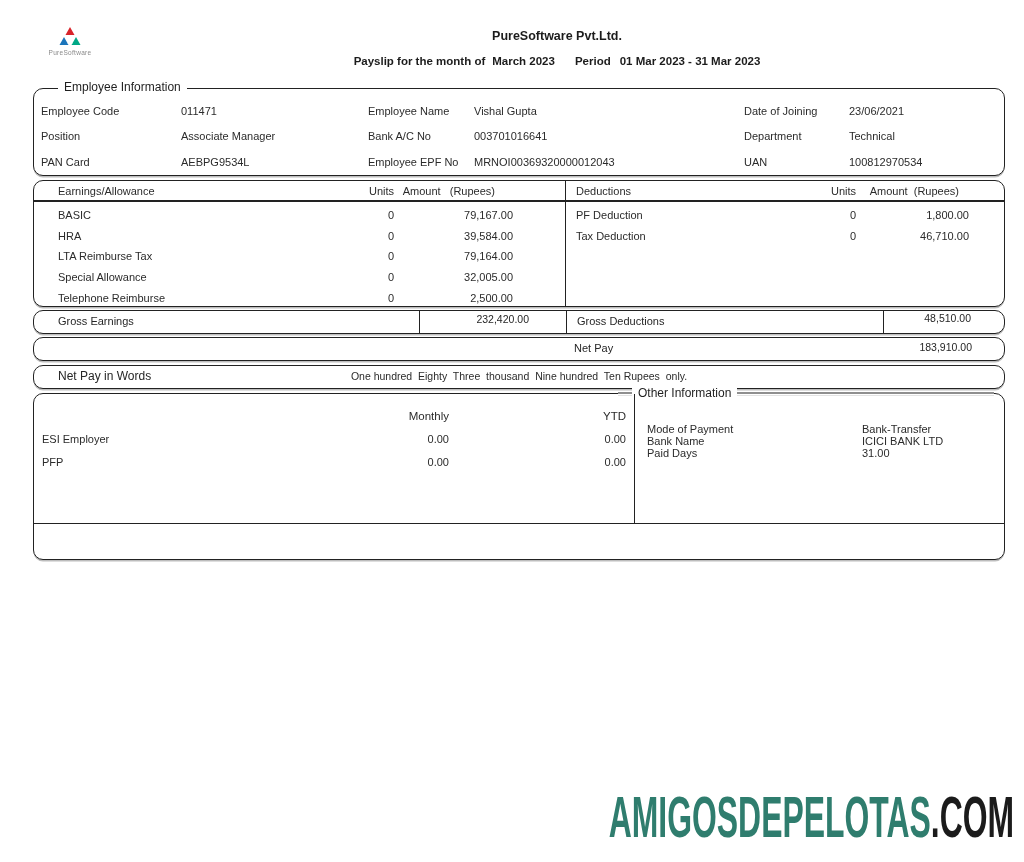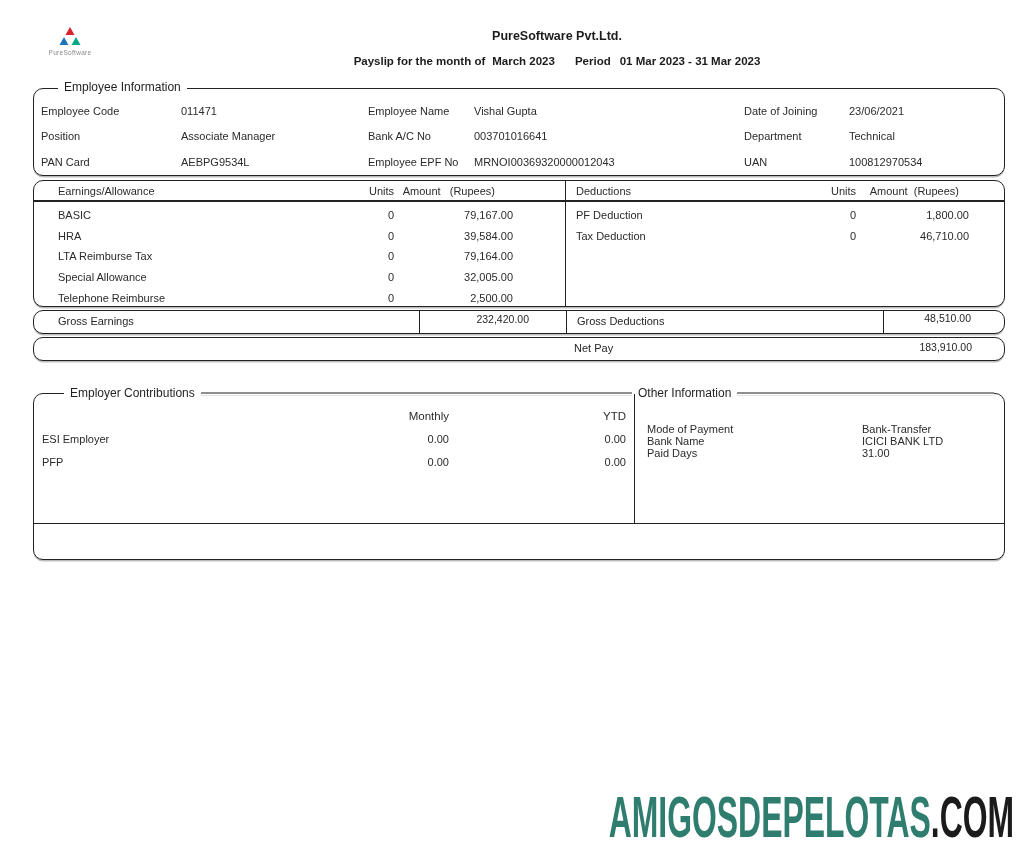--- a/index.html
+++ b/index.html
@@ -208,26 +208,26 @@
     <div class="g-div g-amt">232,420.00</div>
     <div class="g-div g-lab2">Gross Deductions</div>
     <div class="g-div g-amt2">48,510.00</div>
   </div>
 
   <div class="box net-box">
     <div class="net-label">Net Pay</div>
     <div class="net-amt">183,910.00</div>
   </div>
 
+  <div class="box words-box">
+    <div class="words-label">Net Pay in Words</div>
+    <div class="words-value">One hundred  Eighty  Three  thousand  Nine hundred  Ten Rupees  only.</div>
+  </div>
 
   <div class="box bottom-box">
-    <div class="legend-flex" style="left:30px; width:565px;">
-      <span class="txt">Employer Contributions</span>
-      <span class="rule fill"></span>
-    </div>
     <div class="legend-flex" style="left:584px; right:10px;">
       <span class="rule pre"></span>
       <span class="txt">Other Information</span>
       <span class="rule fill"></span>
     </div>
 
     <div class="v-div"></div>
     <div class="h-div"></div>
 
     <div class="contrib">

